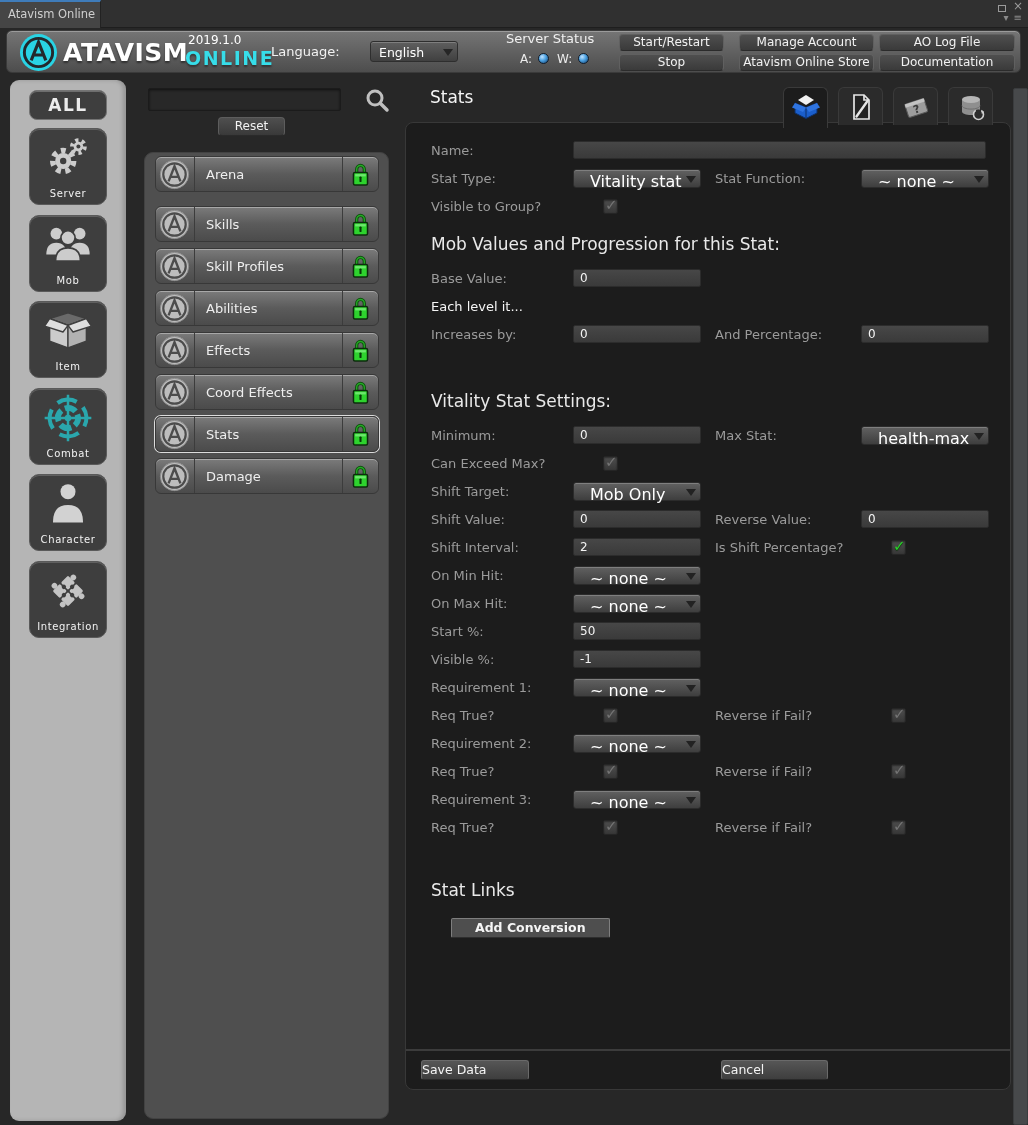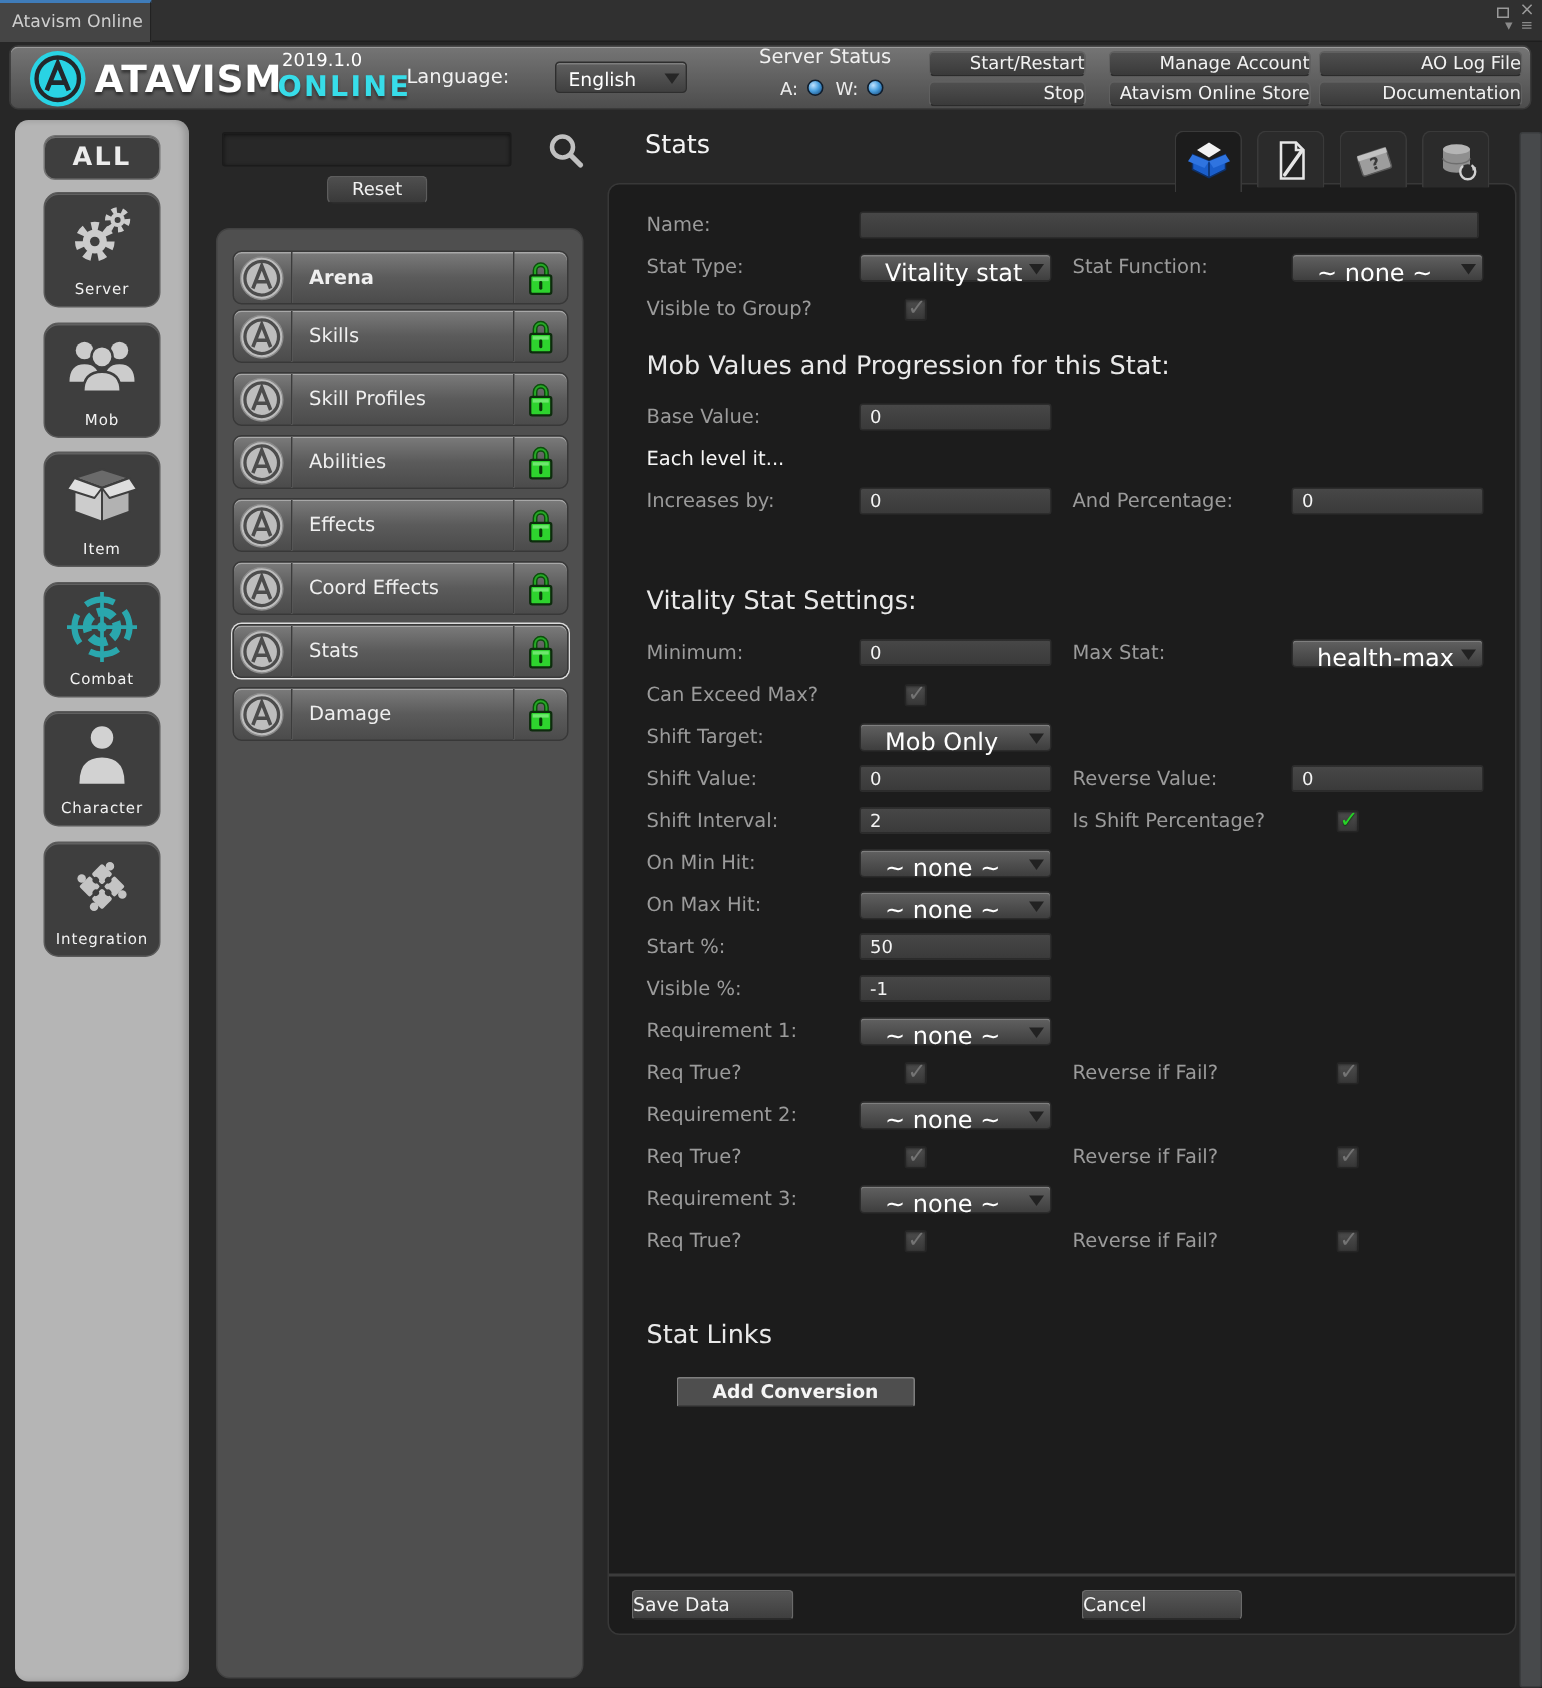--- a/index.html
+++ b/index.html
@@ -27,21 +27,21 @@
   .hdr-select { position:absolute; left:363px; top:10px; width:88px; height:21px; border-radius:3px;
     background:linear-gradient(#5f5f5f,#404040); border:1px solid #2e2e2e; box-shadow:inset 0 1px 0 rgba(255,255,255,.2); }
   .hdr-select .val { position:absolute; left:8px; top:3px; font-size:12.5px; color:#fff; }
   .hdr-select .arr { position:absolute; right:4px; top:7px; width:0; height:0; border-left:5px solid transparent; border-right:5px solid transparent; border-top:7px solid #262626; }
   .srv-label { position:absolute; left:499px; top:0px; font-size:13px; color:#f0f0f0; }
   .ind { position:absolute; font-size:12px; color:#ececec; }
   .orb { position:absolute; width:11px; height:11px; border-radius:50%; border:1px solid #101d2c;
     background:radial-gradient(circle at 35% 32%, #bfe2ff 0%, #4aa0e0 45%, #123a66 100%); }
   .hcol { position:absolute; top:3px; }
   .hbtn { height:17px; margin-bottom:3px; border-radius:4px; background:linear-gradient(#4f4f4f,#3a3a3a);
-    border:1px solid #606060; border-bottom-color:#2b2b2b; color:#f2f2f2; font-size:12px; text-align:right; line-height:15px; cursor:default; }
+    border:1px solid #606060; border-bottom-color:#2b2b2b; color:#f2f2f2; font-size:12px; text-align:center; line-height:15px; cursor:default; }
   
   .sidebar { position:absolute; left:10px; top:80px; width:116px; height:1041px; background:#b5b5b5; border-radius:9px;
     box-shadow:inset -3px 0 4px rgba(0,0,0,.18); }
   .all-btn { position:absolute; left:19px; top:10px; width:78px; height:30px; border-radius:8px; background:#3e3e3e;
     border:1px solid #747474; box-shadow:inset 0 1px 0 rgba(255,255,255,.25); color:#ececec; font-size:17px; font-weight:800;
     letter-spacing:1.5px; text-align:center; line-height:28px; }
   .cats { position:absolute; left:19px; top:48px; display:flex; flex-direction:column; gap:9.5px; }
   .cat-btn { position:relative; width:78px; height:77px; border-radius:10px; background:#3e3e3e;
     border:1px solid #5a5a5a; box-shadow:inset 0 1px 0 rgba(255,255,255,.18); }
   .cat-btn .icn { position:absolute; left:0; right:0; top:4px; text-align:center; }
@@ -231,21 +231,21 @@
 </div>
 
 <input class="search-input" value="" style="">
 <span class="search-ic"><svg viewBox="0 0 26 26" width="26" height="26">
       <circle cx="11" cy="11" r="7" fill="none" stroke="#c0c0c0" stroke-width="3"></circle>
       <path d="M16.5 16.5 L23 23" stroke="#c0c0c0" stroke-width="3.5" stroke-linecap="round"></path>
     </svg></span>
 <div class="reset-btn">Reset</div>
 <div class="list-panel">
     <div id="list-items">
-      <div class="litem" style="top: 14px; font-weight: bold;">
+      <div class="litem" style="top: 3px;">
         <span class="logo-b"><svg viewBox="0 0 34 34" width="31" height="31">
             <circle cx="17" cy="17" r="15.5" fill="#bdbdbd"></circle>
             <circle cx="17" cy="17" r="12.3" fill="none" stroke="#4c4c4c" stroke-width="2.4"></circle>
             <path d="M10.5 24.5 L17 8 L23.5 24.5 M12.8 19.6 H21.2" fill="none" stroke="#4c4c4c" stroke-width="2.6"></path>
             <circle cx="17" cy="17" r="15.5" fill="none" stroke="#8a8a8a" stroke-width="1"></circle>
           </svg></span>
         <span class="div1"></span>
         <span class="lbl">Arena</span>
         <span class="div2"></span>
         <span class="lock"><svg viewBox="0 0 20 26" width="19" height="25">

